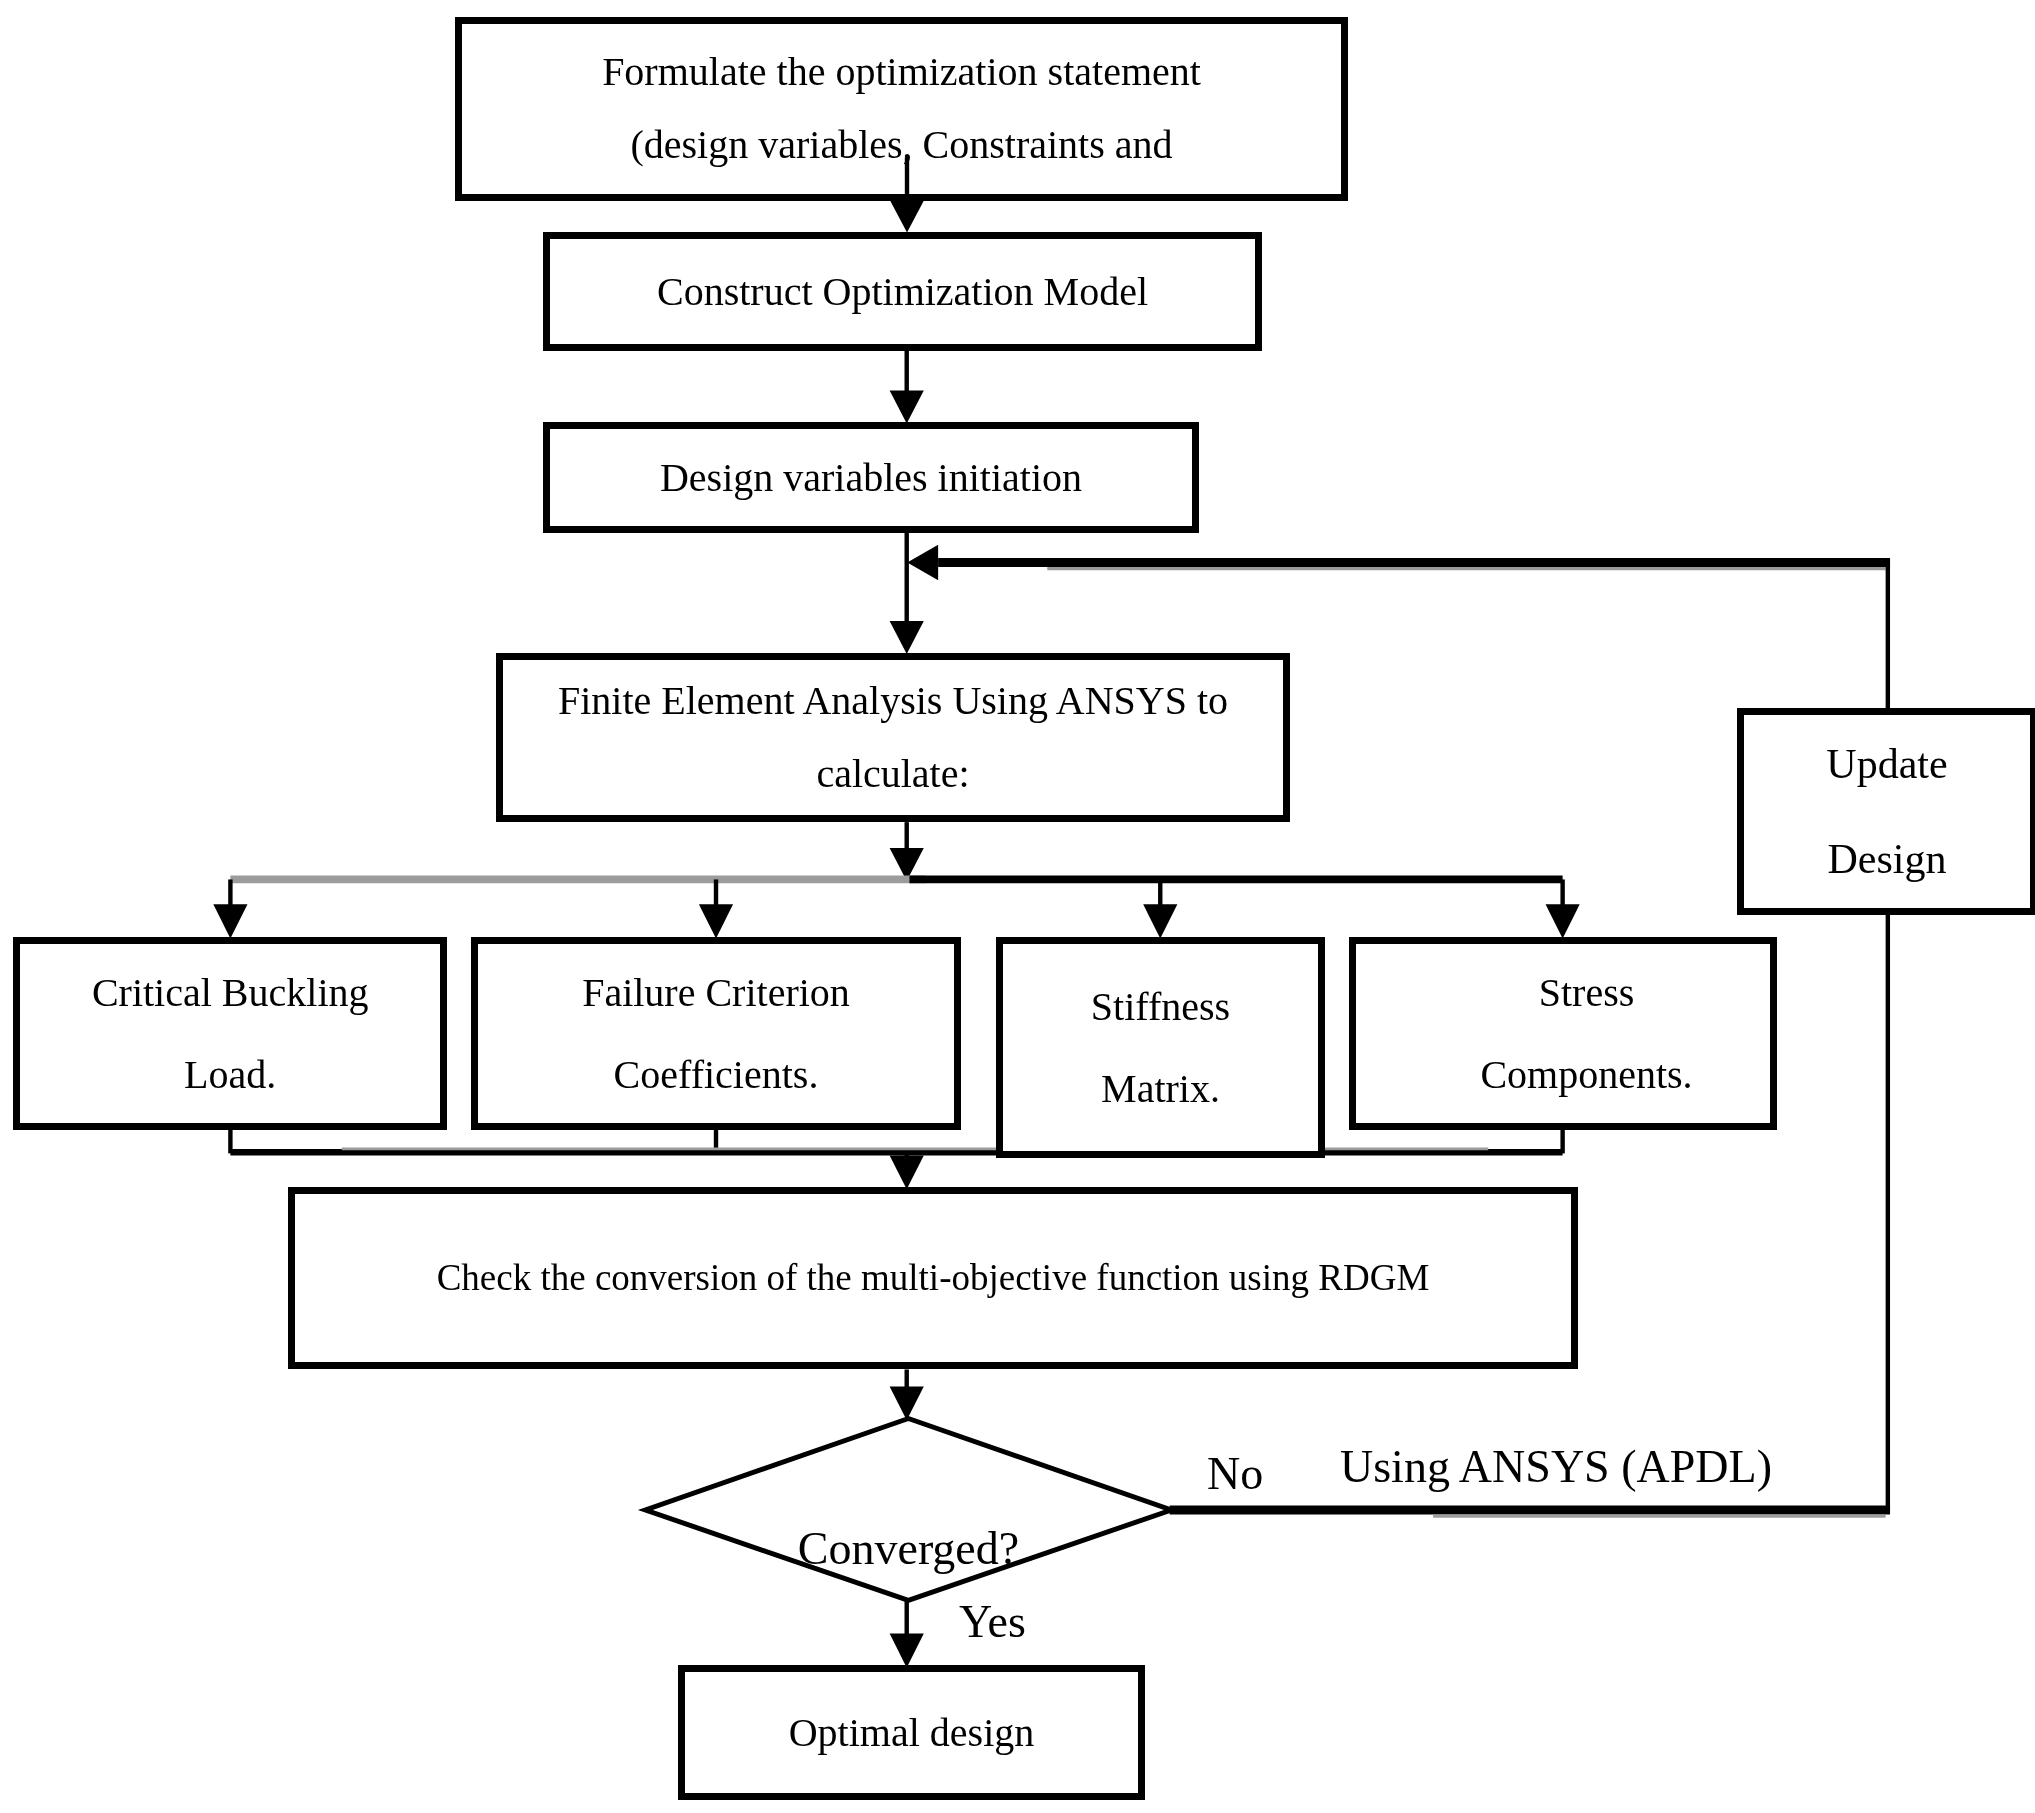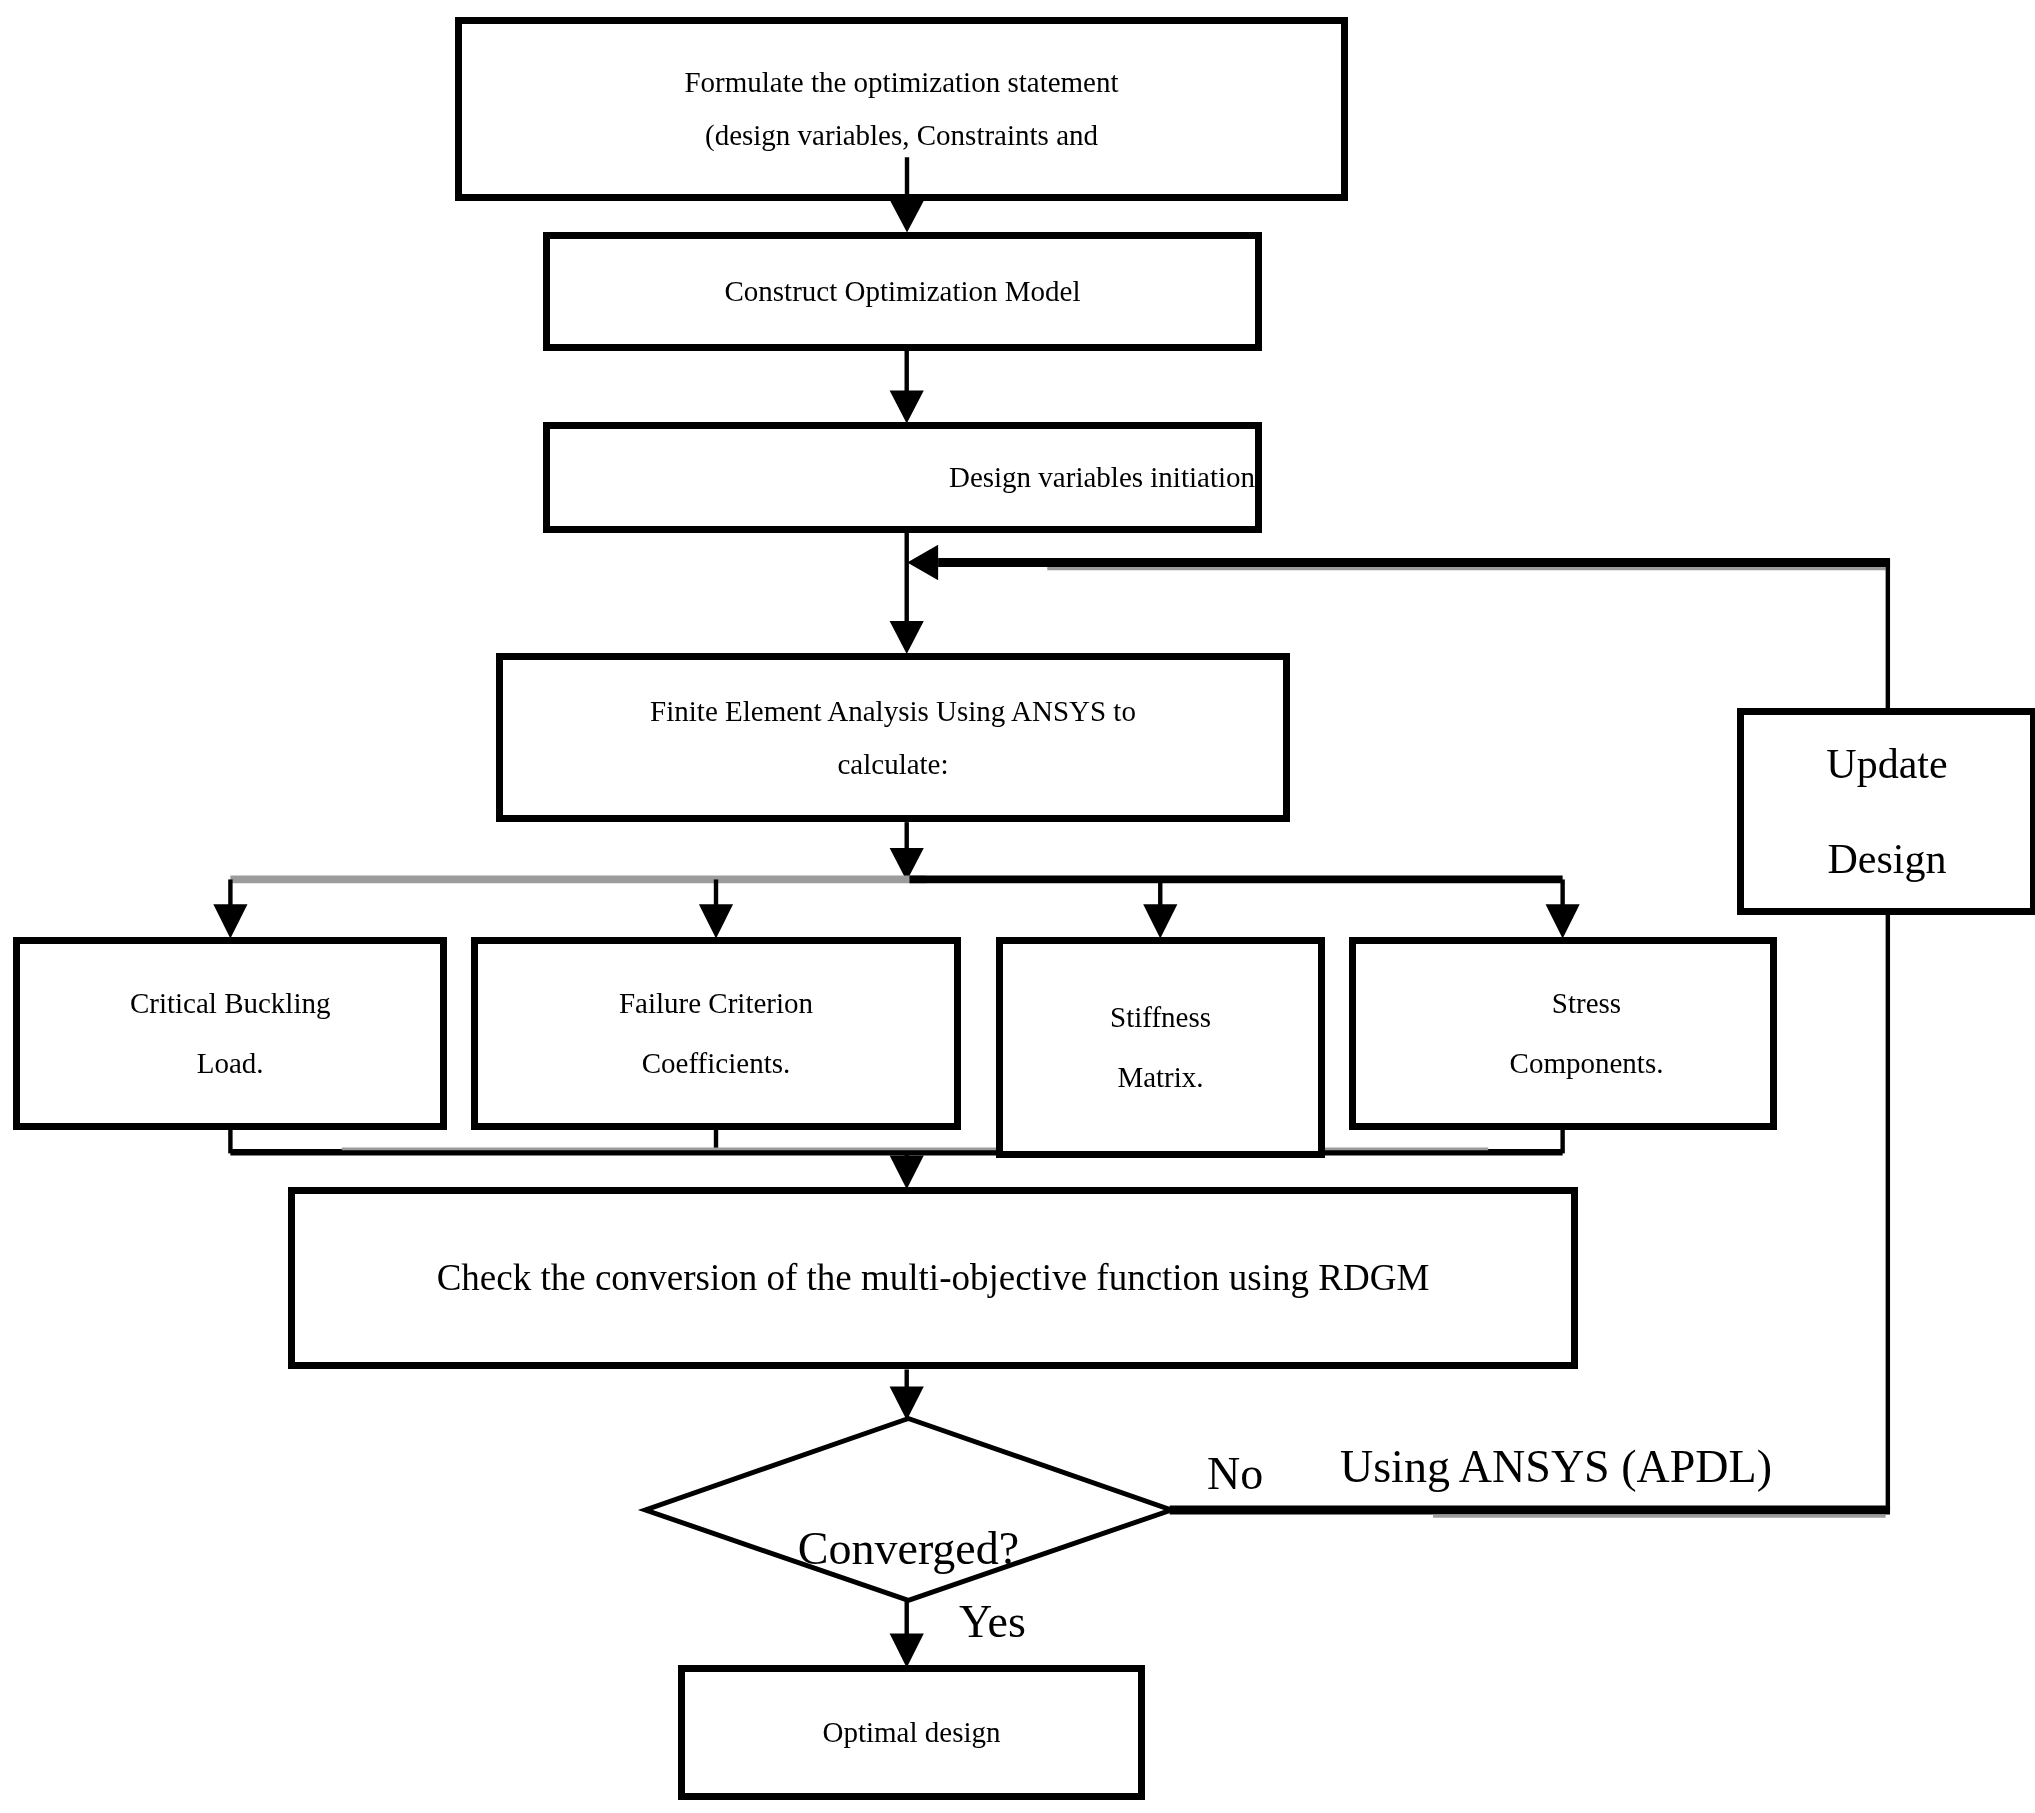--- a/index.html
+++ b/index.html
@@ -13,21 +13,21 @@
   }
   svg.layer{position:absolute;left:0;top:0;z-index:1;}
   .box{
     position:absolute;
     box-sizing:border-box;
     background:#ffffff;
     border:7.2px solid #000000;
     display:flex;flex-direction:column;
     align-items:center;justify-content:center;
     text-align:center;
-    font-size:29px;
+    font-size:40px;
     z-index:2;
   }
   .box .ln{line-height:1.82;white-space:nowrap;}
   .box.gap2 .ln{line-height:2.05;}
   .box.single{line-height:1.2;}
   .lbl{
     position:absolute;z-index:4;font-size:46px;line-height:1.05;white-space:nowrap;
   }
   .centerlbl{text-align:center;margin-top:40px;}
   svg.overlay{position:absolute;z-index:5;}
@@ -94,21 +94,21 @@
 
   <div class="box" id="b-formulate" style="left:455px;top:16.5px;width:893px;height:184px;">
     <div class="ln">Formulate the optimization statement</div>
     <div class="ln">(design variables, Constraints and</div>
   </div>
 
   <div class="box single" id="b-construct" style="left:543px;top:232px;width:719px;height:119px;">
     <div>Construct Optimization Model</div>
   </div>
 
-  <div class="box single" id="b-init" style="left:543px;top:422px;width:719px;height:111px;align-items:flex-end;">
+  <div class="box single" id="b-init" style="left:543px;top:422px;width:656px;height:111px;">
     <div>Design variables initiation</div>
   </div>
 
   <div class="box" id="b-fea" style="left:496px;top:653px;width:794px;height:169px;">
     <div class="ln">Finite Element Analysis Using ANSYS to</div>
     <div class="ln">calculate:</div>
   </div>
 
   <div class="box gap2" id="b-critical" style="left:13.2px;top:937px;width:434px;height:193px;">
     <div class="ln">Critical Buckling</div>

